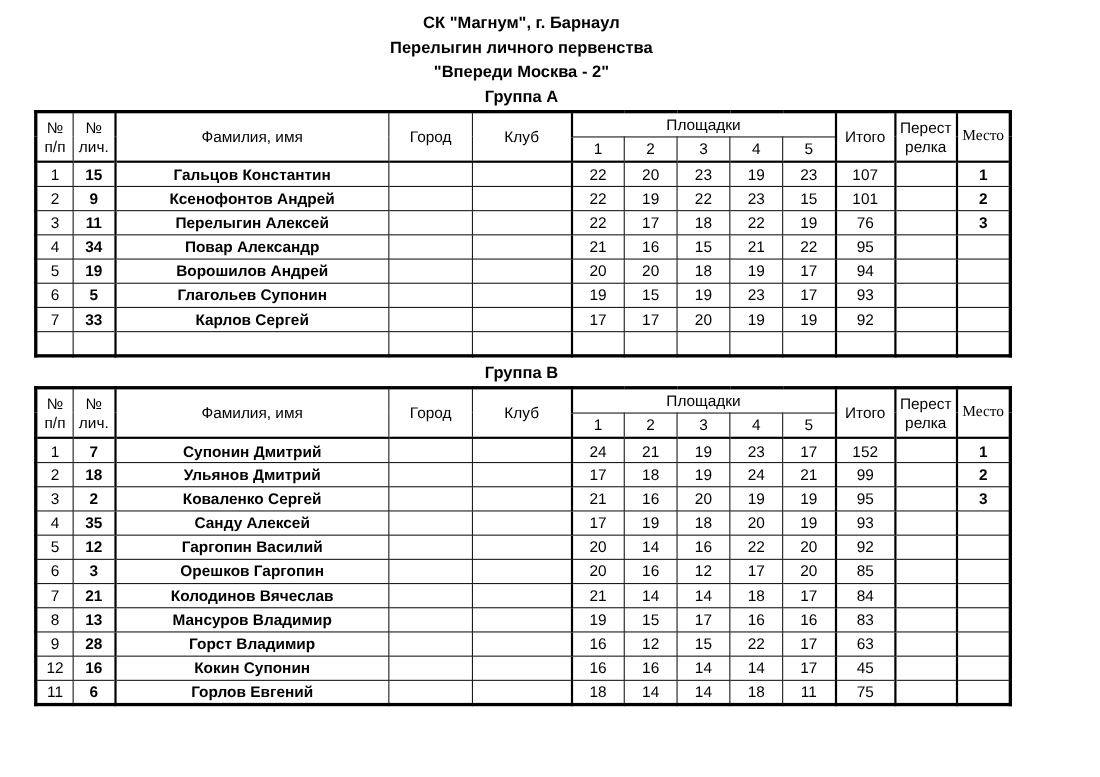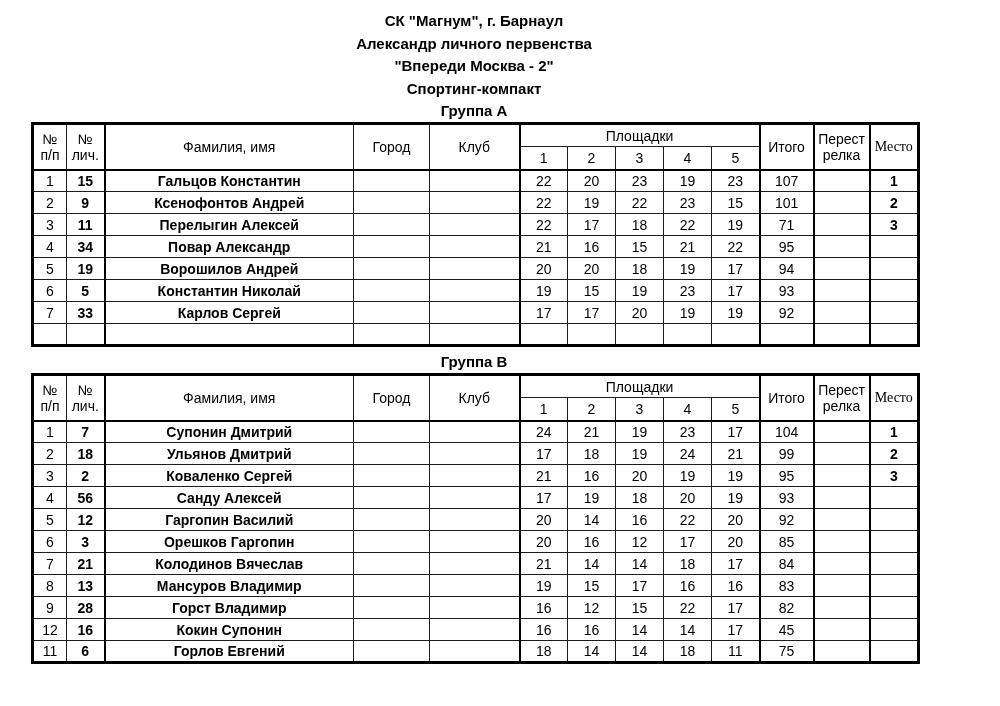--- a/index.html
+++ b/index.html
@@ -64,23 +64,22 @@
   .c-name { font-weight: bold; font-size: 15px; text-align: left; padding-left: 6px; }
   .c-place { font-weight: bold; }
 </style>
 </head>
 <body>
 
 <div class="page">
   <div class="content">
     <div class="titles">
       <div class="title-line">СК "Магнум", г. Барнаул</div>
-      <div class="title-line">Александр личного первенства</div>
+      <div class="title-line">Перелыгин личного первенства</div>
       <div class="title-line">"Впереди Москва - 2"</div>
-      <div class="title-line">Спортинг-компакт</div>
     </div>
 
     <div class="group-title">Группа А</div>
     <div id="table-slot-0">
         <table class="results-table">
     <colgroup>
       <col style="width:34px">
             <col style="width:38px">
             <col style="width:249px">
       <col style="width:76px">
@@ -149,21 +148,21 @@
     <td class="c-pp">3</td>
     <td class="c-bib">11</td>
     <td class="c-name thick-l">Перелыгин Алексей</td>
     <td class="c-city"></td>
     <td class="c-club"></td>
     <td class="c-score thick-l">22</td>
     <td class="c-score">17</td>
     <td class="c-score">18</td>
     <td class="c-score">22</td>
     <td class="c-score">19</td>
-    <td class="c-total thick-l">71</td>
+    <td class="c-total thick-l">76</td>
     <td class="c-shootoff thick-l"></td>
     <td class="c-place thick-l">3</td>
   </tr>
             <tr>
     <td class="c-pp">4</td>
     <td class="c-bib">34</td>
     <td class="c-name thick-l">Повар Александр</td>
     <td class="c-city"></td>
     <td class="c-club"></td>
     <td class="c-score thick-l">21</td>
@@ -186,21 +185,21 @@
     <td class="c-score">18</td>
     <td class="c-score">19</td>
     <td class="c-score">17</td>
     <td class="c-total thick-l">94</td>
     <td class="c-shootoff thick-l"></td>
     <td class="c-place thick-l"></td>
   </tr>
             <tr>
     <td class="c-pp">6</td>
     <td class="c-bib">5</td>
-    <td class="c-name thick-l">Константин Николай</td>
+    <td class="c-name thick-l">Глагольев Супонин</td>
     <td class="c-city"></td>
     <td class="c-club"></td>
     <td class="c-score thick-l">19</td>
     <td class="c-score">15</td>
     <td class="c-score">19</td>
     <td class="c-score">23</td>
     <td class="c-score">17</td>
     <td class="c-total thick-l">93</td>
     <td class="c-shootoff thick-l"></td>
     <td class="c-place thick-l"></td>
@@ -282,21 +281,21 @@
     <td class="c-pp">1</td>
     <td class="c-bib">7</td>
     <td class="c-name thick-l">Супонин Дмитрий</td>
     <td class="c-city"></td>
     <td class="c-club"></td>
     <td class="c-score thick-l">24</td>
     <td class="c-score">21</td>
     <td class="c-score">19</td>
     <td class="c-score">23</td>
     <td class="c-score">17</td>
-    <td class="c-total thick-l">104</td>
+    <td class="c-total thick-l">152</td>
     <td class="c-shootoff thick-l"></td>
     <td class="c-place thick-l">1</td>
   </tr>
             <tr>
     <td class="c-pp">2</td>
     <td class="c-bib">18</td>
     <td class="c-name thick-l">Ульянов Дмитрий</td>
     <td class="c-city"></td>
     <td class="c-club"></td>
     <td class="c-score thick-l">17</td>
@@ -318,21 +317,21 @@
     <td class="c-score">16</td>
     <td class="c-score">20</td>
     <td class="c-score">19</td>
     <td class="c-score">19</td>
     <td class="c-total thick-l">95</td>
     <td class="c-shootoff thick-l"></td>
     <td class="c-place thick-l">3</td>
   </tr>
             <tr>
     <td class="c-pp">4</td>
-    <td class="c-bib">56</td>
+    <td class="c-bib">35</td>
     <td class="c-name thick-l">Санду Алексей</td>
     <td class="c-city"></td>
     <td class="c-club"></td>
     <td class="c-score thick-l">17</td>
     <td class="c-score">19</td>
     <td class="c-score">18</td>
     <td class="c-score">20</td>
     <td class="c-score">19</td>
     <td class="c-total thick-l">93</td>
     <td class="c-shootoff thick-l"></td>
@@ -402,21 +401,21 @@
     <td class="c-pp">9</td>
     <td class="c-bib">28</td>
     <td class="c-name thick-l">Горст Владимир</td>
     <td class="c-city"></td>
     <td class="c-club"></td>
     <td class="c-score thick-l">16</td>
     <td class="c-score">12</td>
     <td class="c-score">15</td>
     <td class="c-score">22</td>
     <td class="c-score">17</td>
-    <td class="c-total thick-l">82</td>
+    <td class="c-total thick-l">63</td>
     <td class="c-shootoff thick-l"></td>
     <td class="c-place thick-l"></td>
   </tr>
             <tr>
     <td class="c-pp">12</td>
     <td class="c-bib">16</td>
     <td class="c-name thick-l">Кокин Супонин</td>
     <td class="c-city"></td>
     <td class="c-club"></td>
     <td class="c-score thick-l">16</td>

